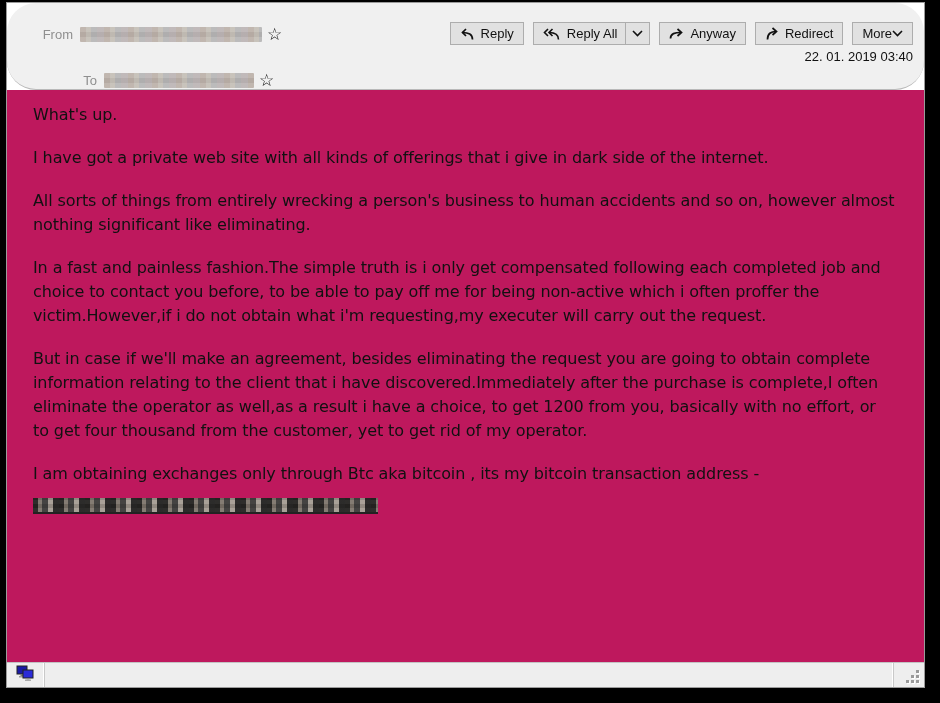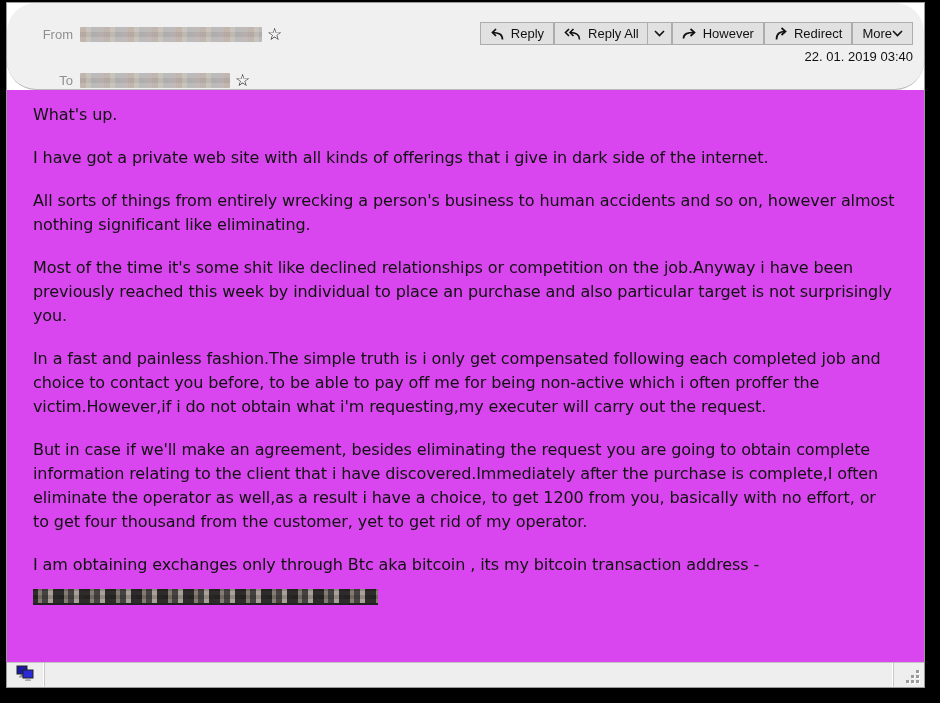--- a/index.html
+++ b/index.html
@@ -20,32 +20,32 @@
     background:
       repeating-linear-gradient(90deg, rgba(140,120,110,.35) 0 6px, rgba(175,170,160,.45) 6px 11px, rgba(110,120,135,.30) 11px 17px, rgba(150,140,150,.40) 17px 24px),
       repeating-linear-gradient(0deg, #ddd8d2 0 5px, #cbc5bf 5px 10px);
     filter: blur(.4px);
   }
   .star { font-size:17px; color:#111; line-height:1; margin-left:5px; cursor:pointer; }
 
   .date { position:absolute; right:11px; top:46px; font-size:13px; color:#111; }
 
   
-  .toolbar { position:absolute; top:19px; right:11px; display:flex; }
+  .toolbar { position:absolute; top:19px; right:11px; display:flex; gap:9px; }
   .btn { display:flex; align-items:center; height:23px; padding:0 9px; background:#e1e1e1;
          border:1px solid #adadad; font-size:13px; color:#111; cursor:pointer; white-space:nowrap; }
   .btn svg { display:block; }
   .btn .lbl { margin-left:6px; }
   .btn.split { padding-right:0; }
   .split-divider { width:1px; align-self:stretch; background:#adadad; margin-left:8px; }
   .split-arrow { padding:0 6px; display:flex; align-items:center; }
   .btn.more .lbl { margin-left:0; margin-right:0; }
 
   
-  .mailbody { flex:1 1 auto; background:#d946ef; padding:13px 28px 0 26px; overflow:hidden;
+  .mailbody { flex:1 1 auto; background:#be185d; padding:13px 28px 0 26px; overflow:hidden;
               font-family:"DejaVu Sans", sans-serif; font-size:16px; line-height:24px; color:#111; }
   .mailbody p { margin:0 0 19px 0; letter-spacing:-0.1px; }
   .btc-addr { width:345px; height:16px; margin:2px 0 21px 0; cursor:pointer;
     border-bottom:2px solid #222;
     background:
       repeating-linear-gradient(90deg, rgba(0,0,0,.75) 0 5px, rgba(90,80,70,.55) 5px 9px, rgba(40,40,40,.8) 9px 15px, rgba(150,140,130,.45) 15px 20px, rgba(20,20,20,.85) 20px 26px),
       repeating-linear-gradient(0deg, #b8b2aa 0 4px, #8d8780 4px 8px);
     filter: blur(.4px);
   }
 
@@ -67,21 +67,21 @@
 
     <div class="hdr-row" style="top:23px; width:540px;">
       <span class="hdr-label">From</span>
       <span class="hdr-val">
         <span class="redacted" style="width:182px;"></span>
         <span class="star">☆</span>
       </span>
     </div>
 
 
-    <div class="hdr-row" style="top:69px; width:540px;">
+    <div class="hdr-row" style="top:69px; width:540px;padding-left:24px;">
       <span class="hdr-label">To</span>
       <span class="hdr-val">
         <span class="redacted" style="width:150px;"></span>
         <span class="star">☆</span>
       </span>
     </div>
 
     <div class="toolbar">
       <div class="btn">
         <span>
@@ -110,21 +110,21 @@
         </span>
       </div>
 
       <div class="btn">
         <span>
           <svg width="15" height="12" viewBox="0 0 15 12">
               <path d="M1.5 10.5 C1.5 5.5 6 4.5 12 4.5" fill="none" stroke="#111" stroke-width="1.7"></path>
               <path d="M8.5 1 L12.5 4.5 L8.5 8" fill="none" stroke="#111" stroke-width="1.7"></path>
             </svg>
         </span>
-        <span class="lbl">However</span>
+        <span class="lbl">Anyway</span>
       </div>
 
       <div class="btn">
         <span>
           <svg width="14" height="14" viewBox="0 0 14 14">
               <path d="M2.5 12.5 C2.5 6.5 6 4.5 11 4.5" fill="none" stroke="#111" stroke-width="1.7"></path>
               <path d="M7.5 1 L11.5 4.5 L7.5 8" fill="none" stroke="#111" stroke-width="1.7"></path>
             </svg>
         </span>
         <span class="lbl">Redirect</span>
@@ -140,21 +140,20 @@
       </div>
     </div>
 
     <div class="date">22. 01. 2019 03:40</div>
   </div>
 
   <div class="mailbody">
     <p>What's up.</p>
     <p>I have got a private web site with all kinds of offerings that i give in dark side of the internet.</p>
     <p>All sorts of things from entirely wrecking a person's business to human accidents and so on, however almost nothing significant like eliminating.</p>
-    <p>Most of the time it's some shit like declined relationships or competition on the job.Anyway i have been previously reached this week by individual to place an purchase and also particular target is not surprisingly you.</p>
     <p>In a fast and painless fashion.The simple truth is i only get compensated following each completed job and choice to contact you before, to be able to pay off me for being non-active which i often proffer the victim.However,if i do not obtain what i'm requesting,my executer will carry out the request.</p>
     <p>But in case if we'll make an agreement, besides eliminating the request you are going to obtain complete information relating to the client that i have discovered.Immediately after the purchase is complete,I often eliminate the operator as well,as a result i have a choice, to get 1200 from you, basically with no effort, or to get four thousand from the customer, yet to get rid of my operator.</p>
     <p style="margin-bottom:12px;">I am obtaining exchanges only through Btc aka bitcoin , its my bitcoin transaction address -</p>
     <div class="btc-addr"></div>
   </div>
 
   <div class="statusbar">
     <div class="cell cell-icon">
       <span>
         <svg width="19" height="16" viewBox="0 0 19 16">

